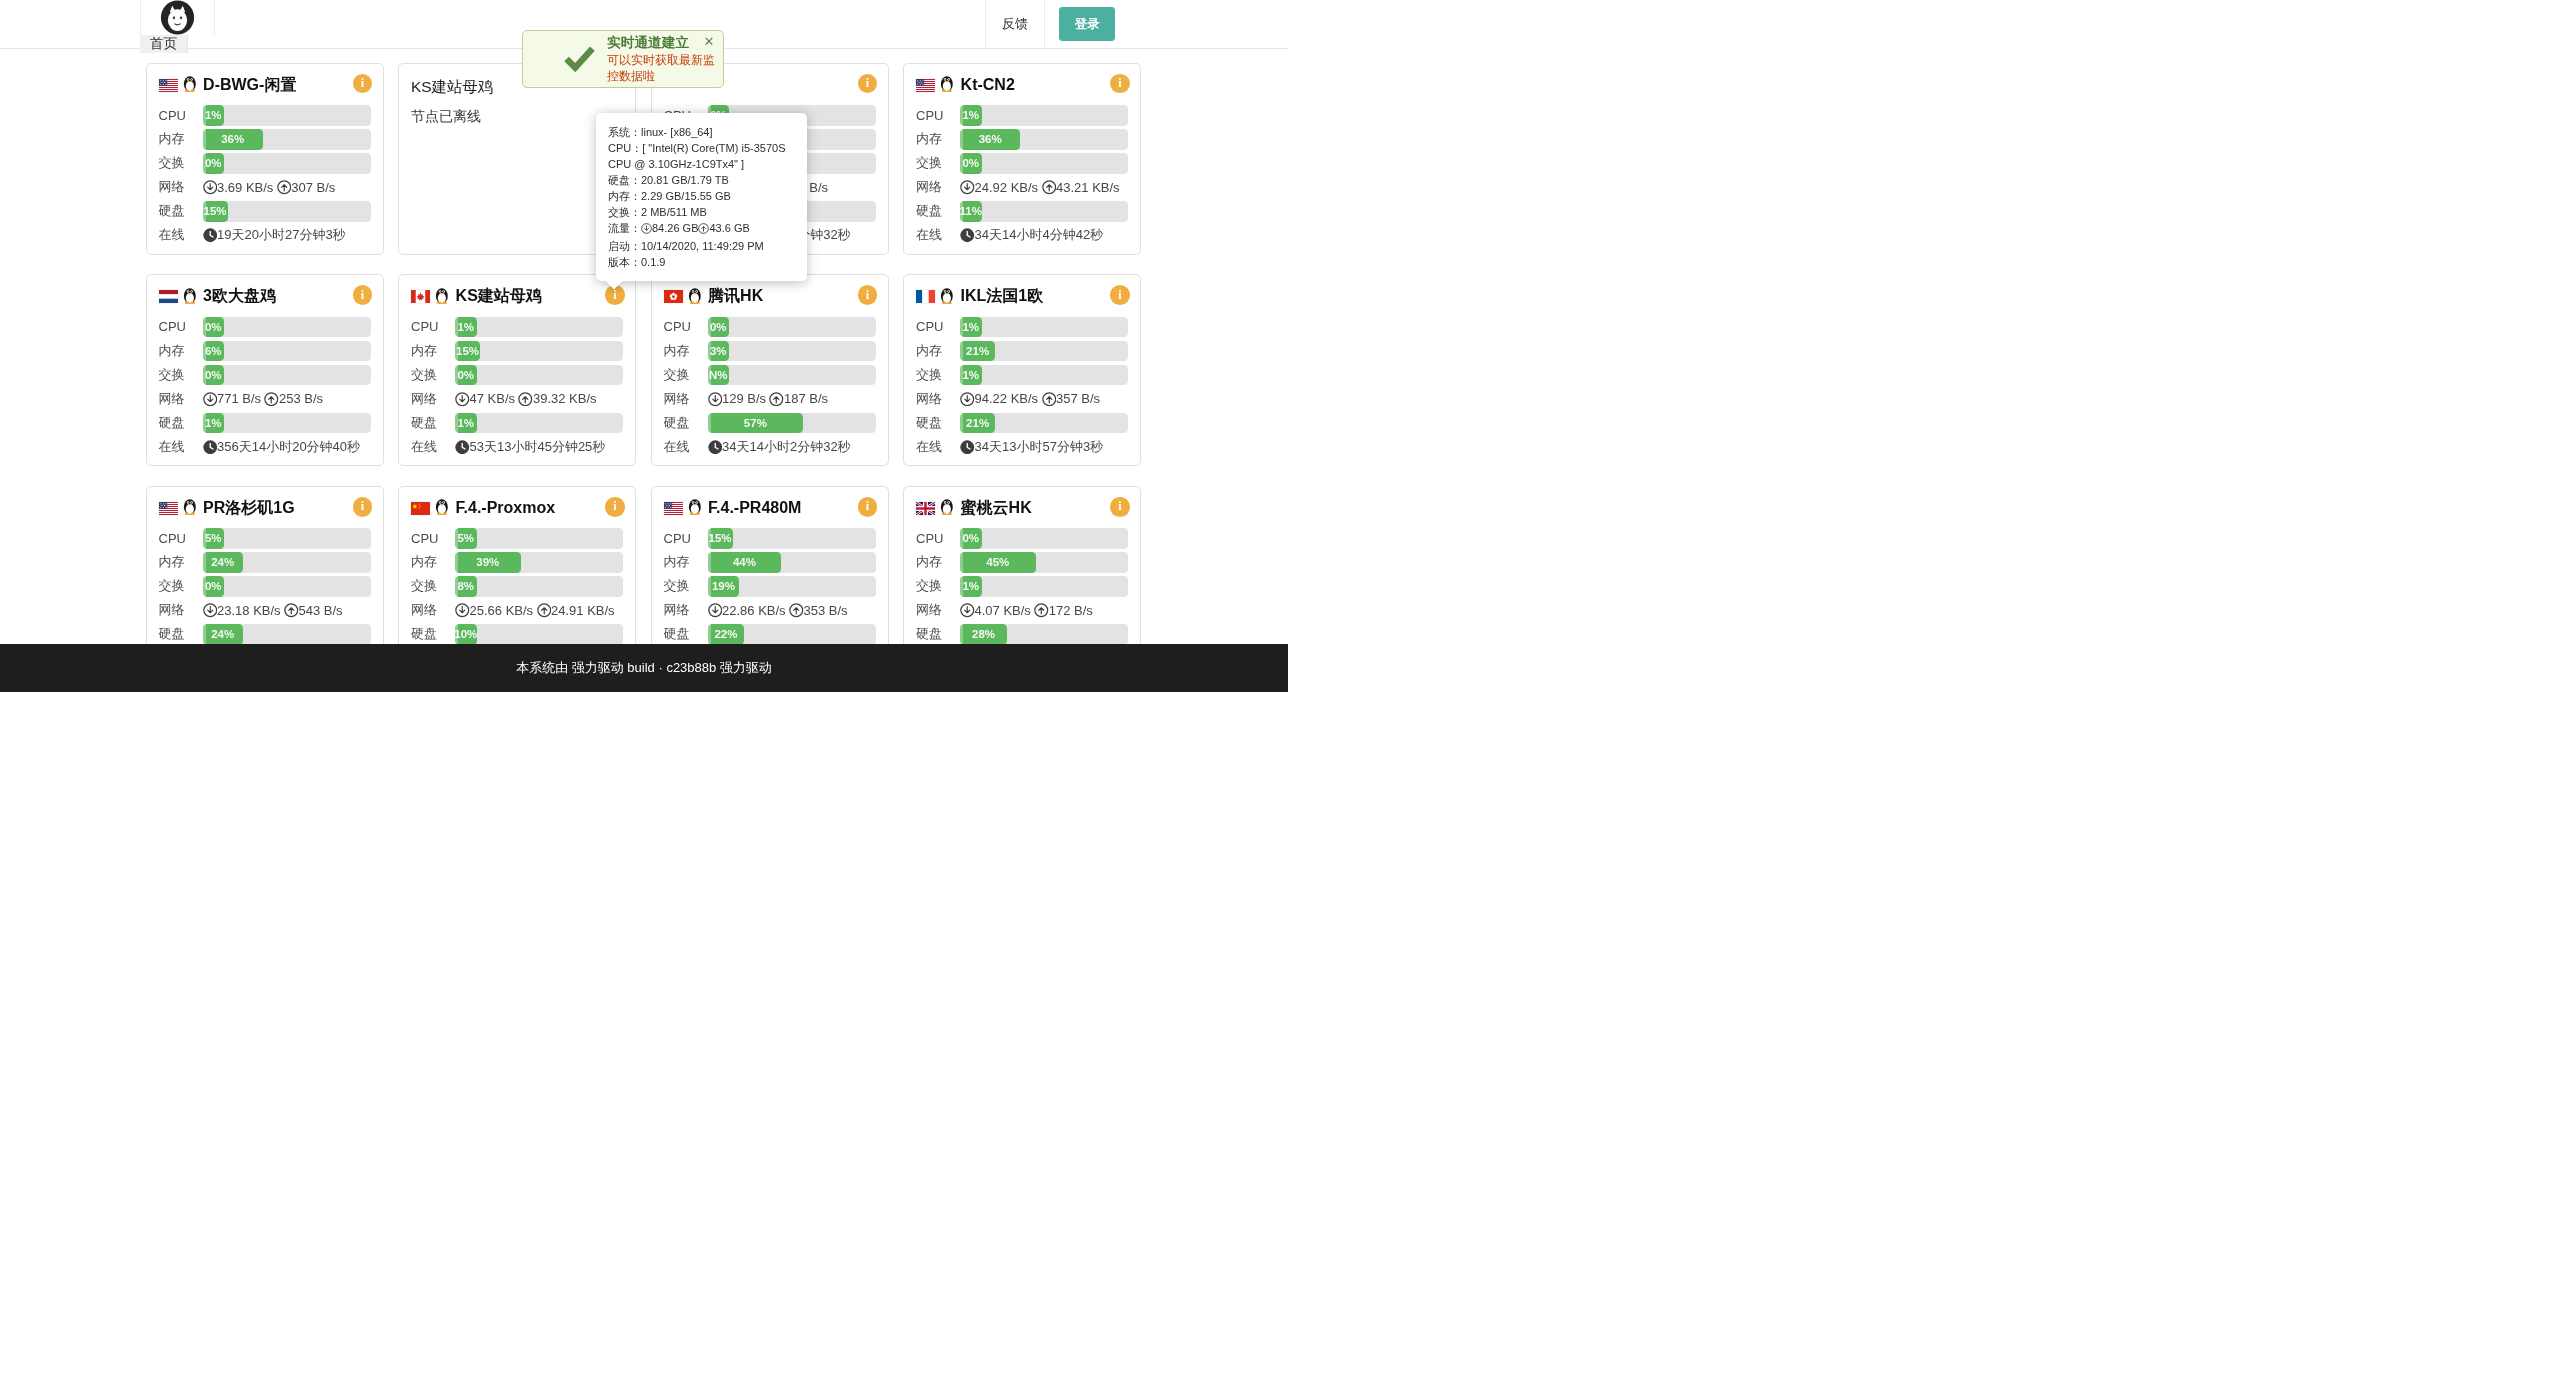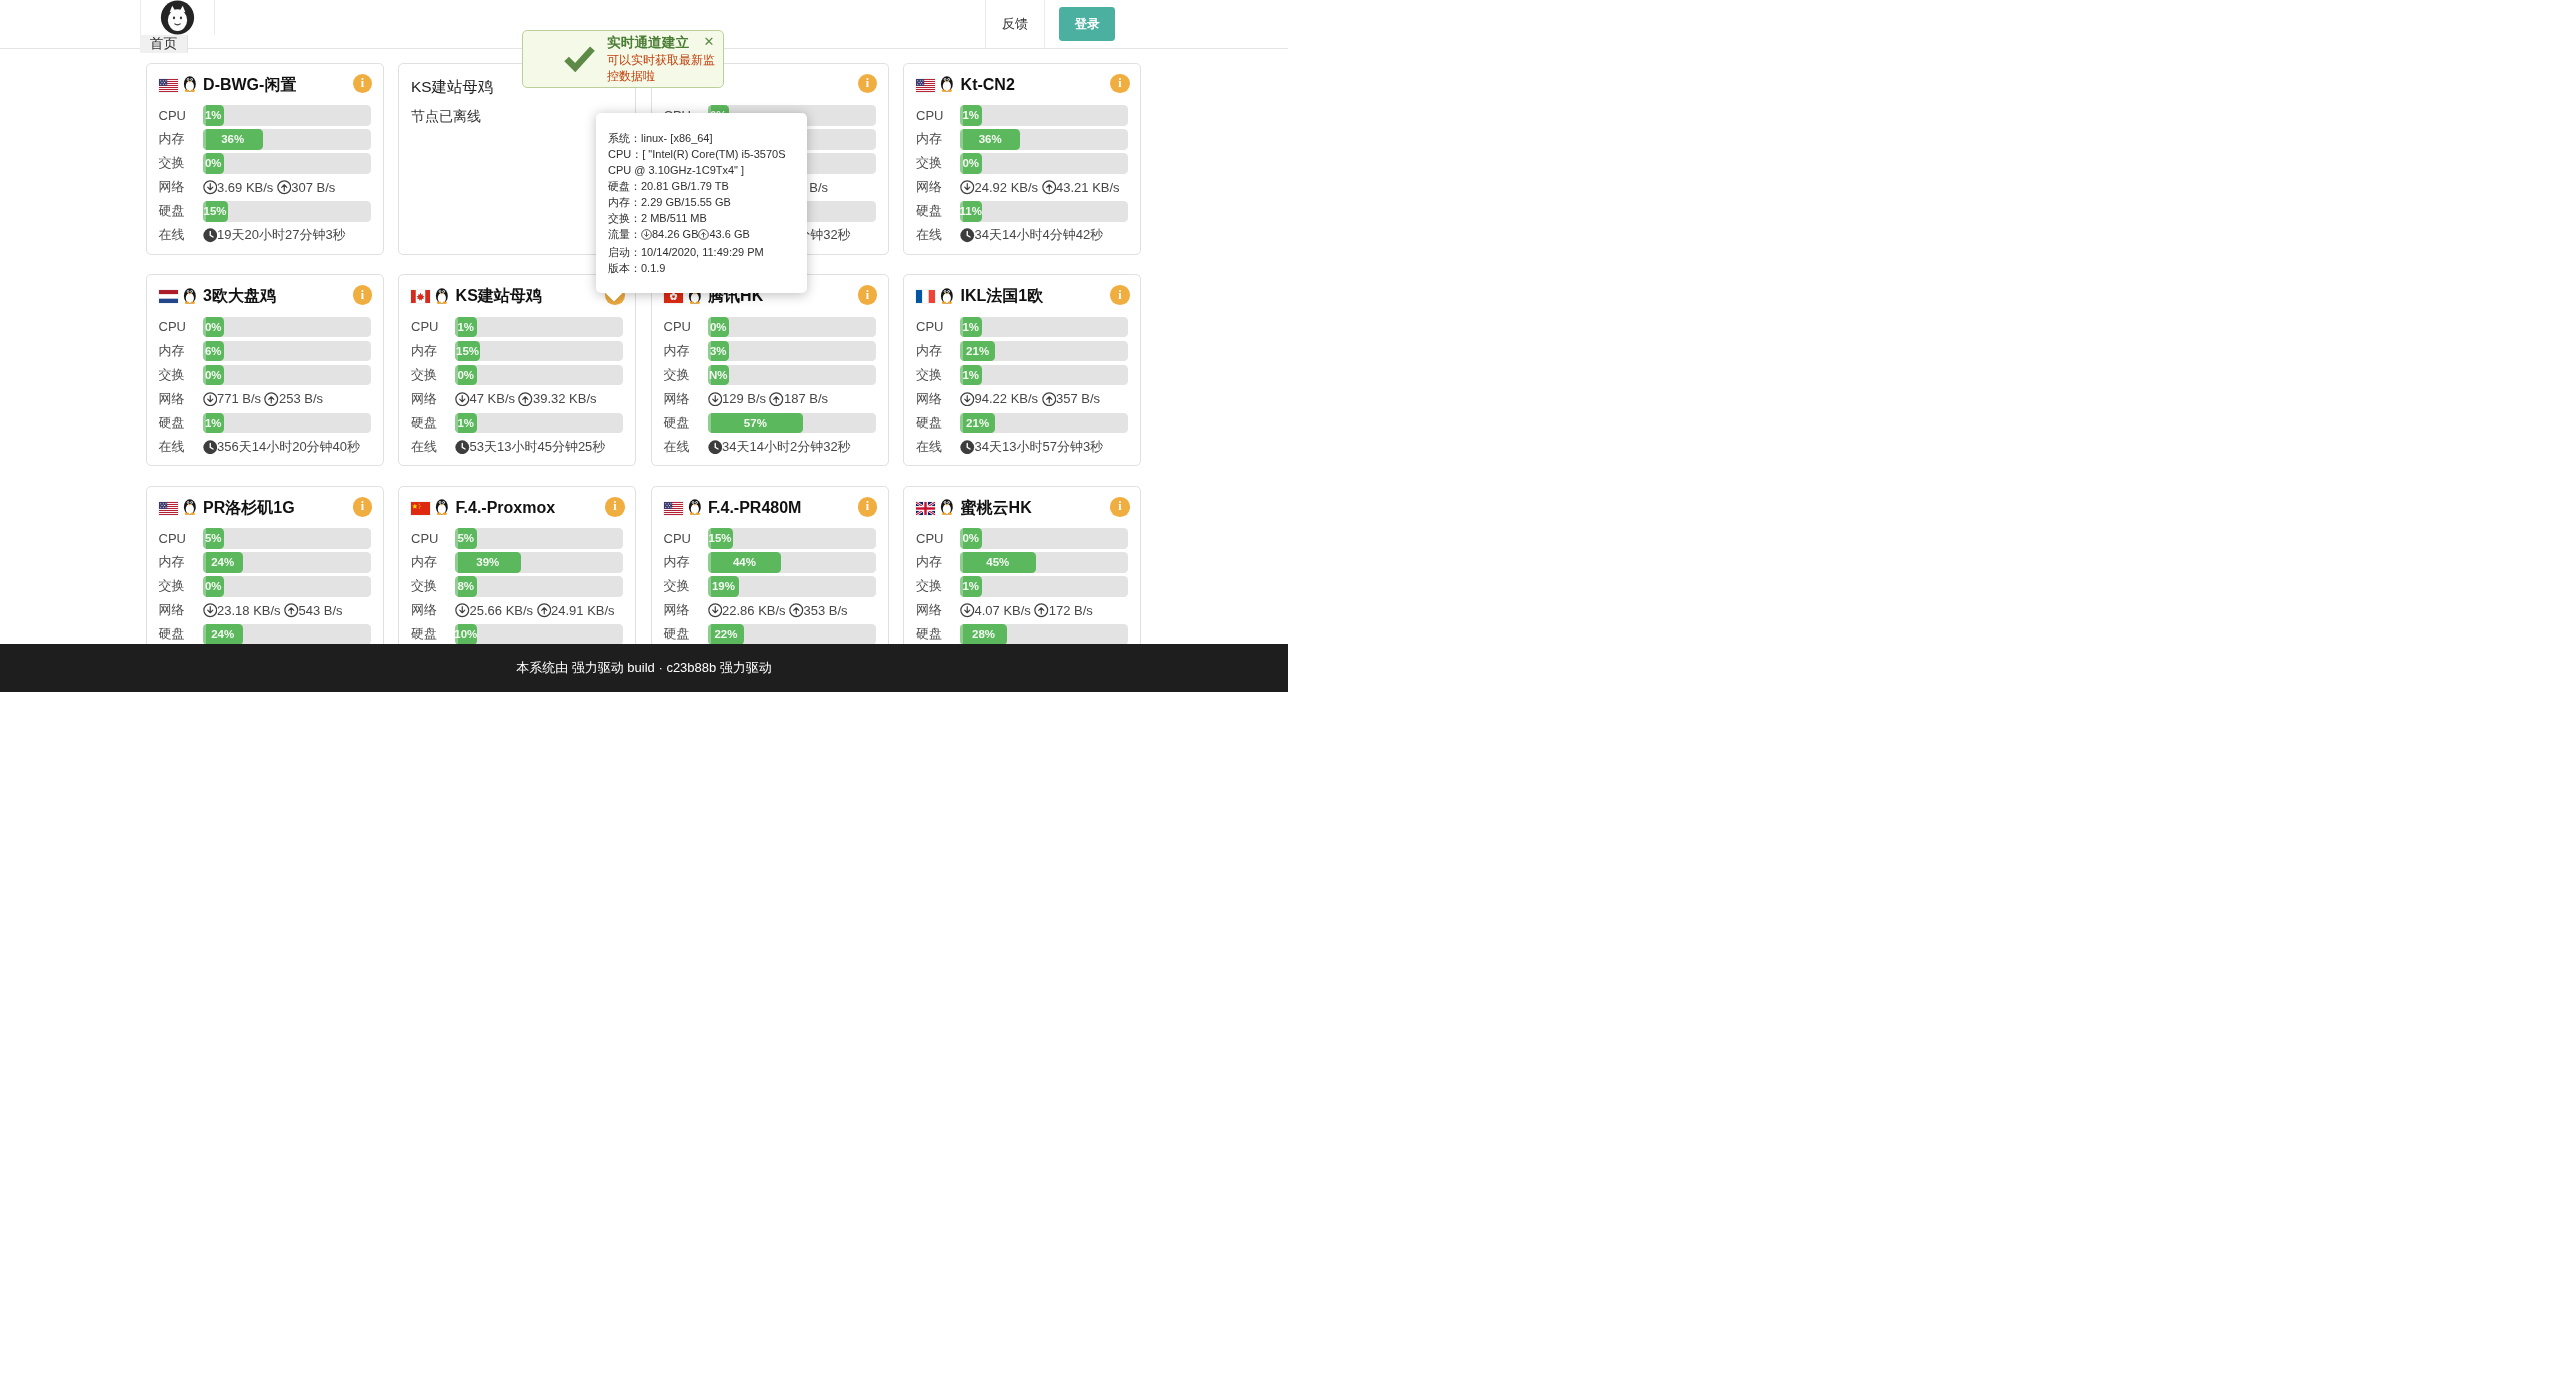--- a/index.html
+++ b/index.html
@@ -38,21 +38,21 @@
   .offline-text{font-size:14px;color:#333;margin-top:10.2px;}
 
   
   .toast{position:absolute;left:522px;top:30px;width:202px;height:58px;background:#f5f9e8;border:0.9px solid #bccf9b;border-radius:5.1px;z-index:100;display:flex;align-items:center;padding-left:24px;}
   .toast-check{margin:0 12px 0 17px;flex:0 0 auto;}
   .toast-title{font-size:13.7px;font-weight:bold;color:#4a7d35;line-height:17px;}
   .toast-sub{font-size:12px;color:#c2410c;line-height:16px;margin-top:1.7px;}
   .toast-close{position:absolute;top:4.3px;right:8.5px;color:#5d8a47;font-size:13px;font-weight:bold;cursor:pointer;line-height:13px;}
 
   
-  .tooltip{position:absolute;left:596px;top:113px;width:211px;background:#fff;border-radius:5.1px;box-shadow:0 1.7px 12px rgba(0,0,0,.25);padding:17px 12px;z-index:60;font-size:11px;line-height:16px;color:#2e2e2e;}
+  .tooltip{position:absolute;left:596px;top:113px;width:211px;background:#fff;border-radius:5.1px;box-shadow:0 1.7px 12px rgba(0,0,0,.25);padding:11px 12px;z-index:60;font-size:11px;line-height:16px;color:#2e2e2e;}
   .tooltip:after{content:"";position:absolute;left:12px;bottom:-6px;width:12px;height:12px;background:#fff;transform:rotate(45deg);box-shadow:2.6px 2.6px 5.1px rgba(0,0,0,.08);}
   .tt-label{color:#2e2e2e;}
   .tt-icon{vertical-align:-1.7px;}
 
   
   footer{position:absolute;left:0;right:0;bottom:0;height:48px;background:#1e1e1e;color:#fff;display:flex;align-items:center;justify-content:center;font-size:13px;z-index:50;}
   footer .f-link{color:#fff;cursor:pointer;}
   footer span{white-space:pre;}
 </style>
 </head>

